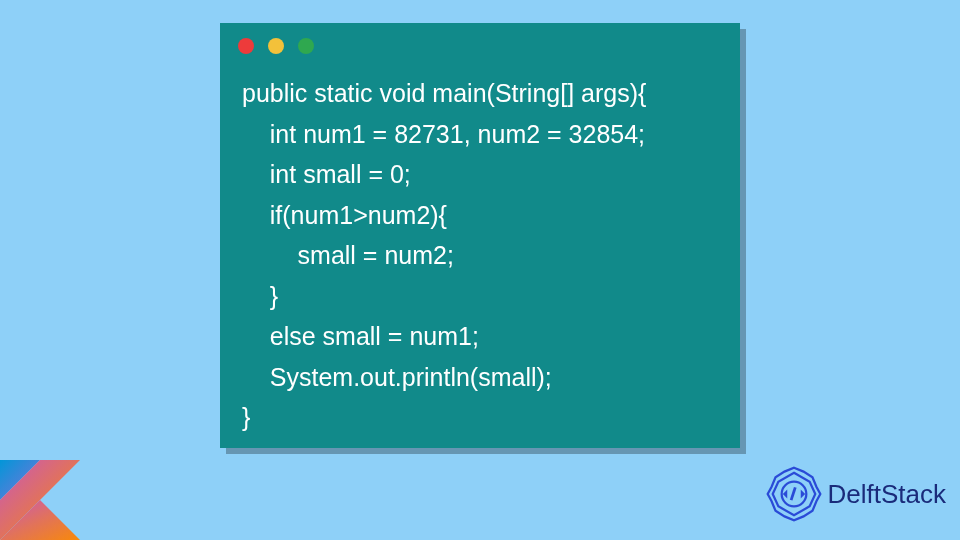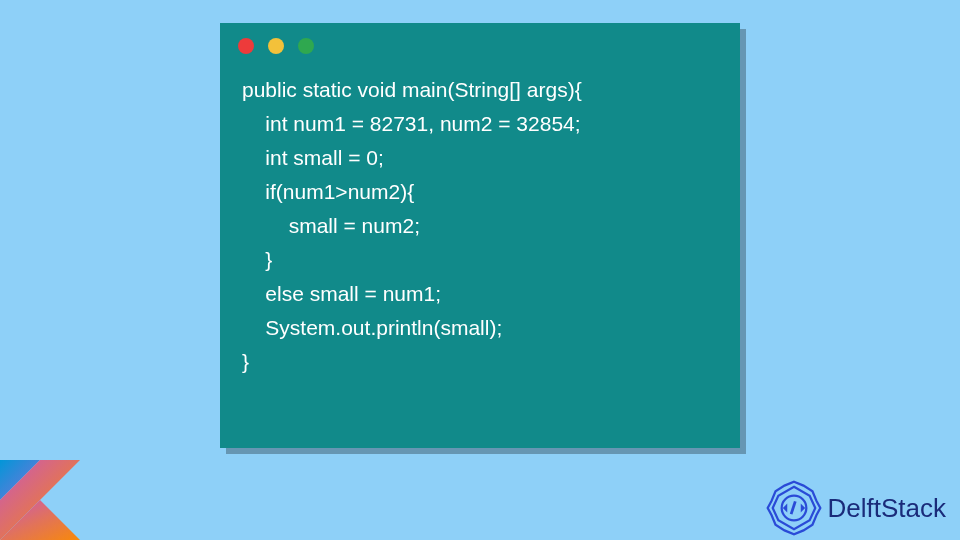--- a/index.html
+++ b/index.html
@@ -24,37 +24,37 @@
     padding: 15px 18px 5px 18px;
   }
   .dot {
     width: 16px; height: 16px; border-radius: 50%;
   }
   .dot.red { background: #ed3b3b; }
   .dot.yellow { background: #f3c13a; }
   .dot.green { background: #2fa84f; }
   .code {
     color: #ffffff;
-    font-size: 21px;
+    font-size: 25px;
     line-height: 1.62;
     font-family: Arial, Helvetica, sans-serif;
     padding: 14px 22px 20px 22px;
     white-space: pre;
   }
   .kotlin-logo {
     position: absolute;
     left: 0;
     bottom: 0;
     width: 80px;
     height: 80px;
   }
   .delft {
     position: absolute;
     right: 14px;
-    bottom: 4px;
+    bottom: 18px;
     display: flex;
     align-items: center;
     gap: 6px;
   }
   .delft-text {
     font-family: Arial, Helvetica, sans-serif;
     font-size: 26px;
     color: #1a2b7a;
     font-weight: 500;
   }

